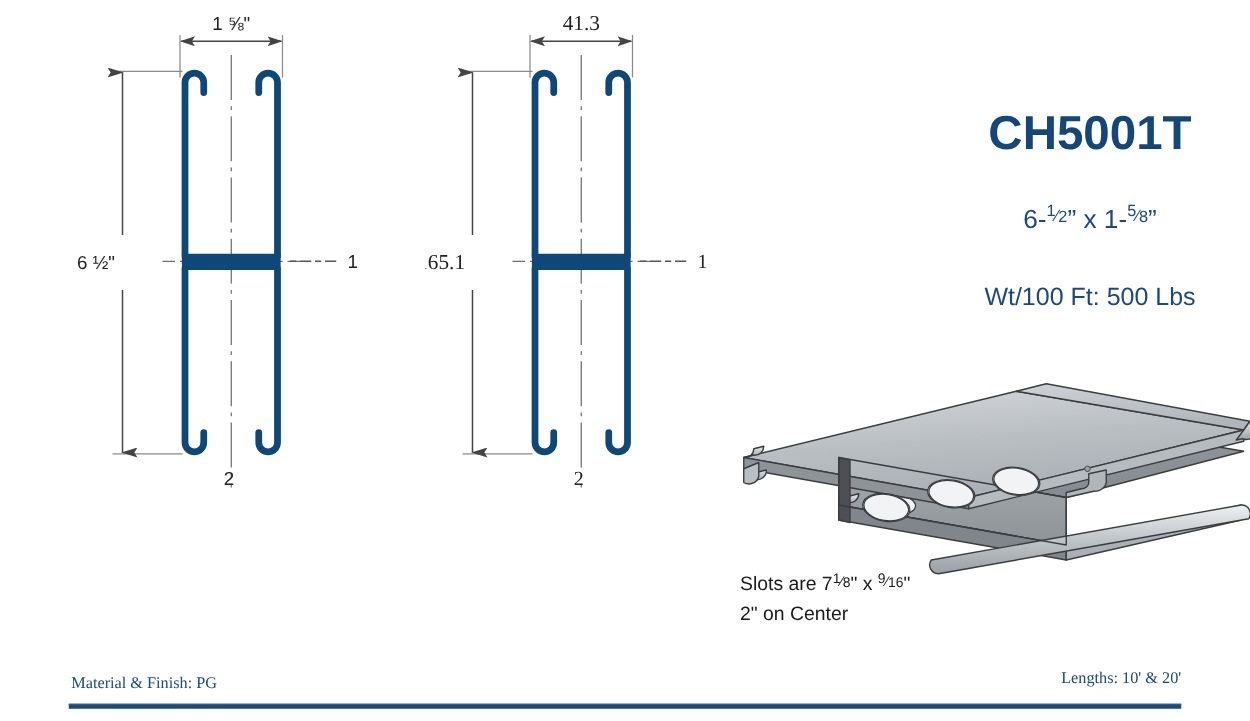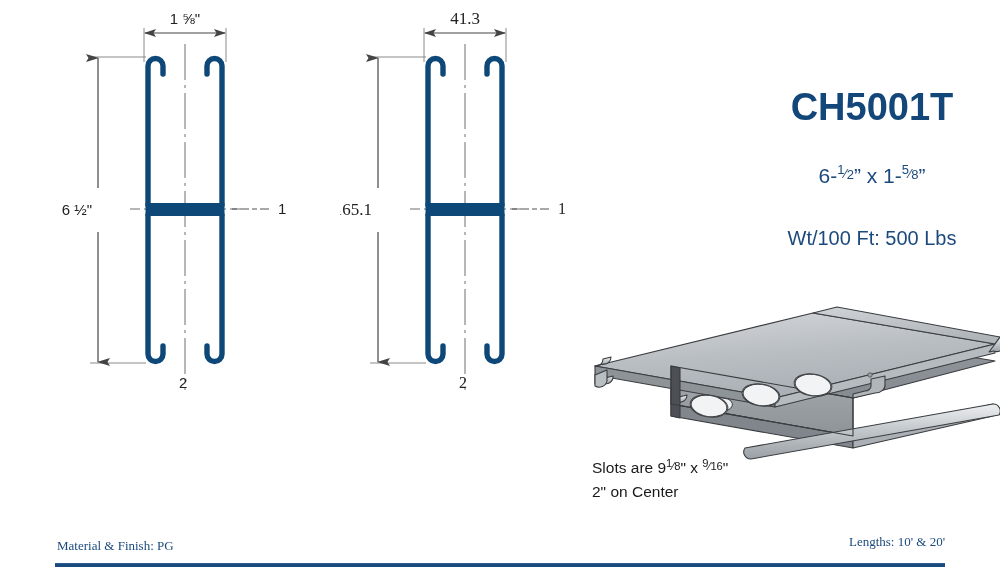--- a/index.html
+++ b/index.html
@@ -278,21 +278,21 @@
         </g>
 
         <circle cx="295" cy="117" r="2.2" fill="#9aa0a5" stroke="#4a4e52" stroke-width="0.8"></circle>
 
         <path d="M278,140 L300,135 A10,8 0 0 0 310,126 L310,118 L296,121 L296,128 A6,5 0 0 1 290,133 L278,136 Z" fill="#b1b6bb"></path>
       </g>
     </svg>
   </div>
 
   <div class="slot-note">
-    <div><span>Slots are 9</span><span class="nfrac"><sup>1</sup>⁄<sub>8</sub></span><span>" x </span><span class="nfrac"><sup>9</sup>⁄<sub>16</sub></span><span>"</span></div>
+    <div><span>Slots are 7</span><span class="nfrac"><sup>1</sup>⁄<sub>8</sub></span><span>" x </span><span class="nfrac"><sup>9</sup>⁄<sub>16</sub></span><span>"</span></div>
     <div>2" on Center</div>
   </div>
 
   <div class="footer">
     <div class="footer-left">Material &amp; Finish: PG</div>
     <div class="footer-right">Lengths: 10' &amp; 20'</div>
     <div class="footer-rule"></div>
   </div>
 
 </div>

